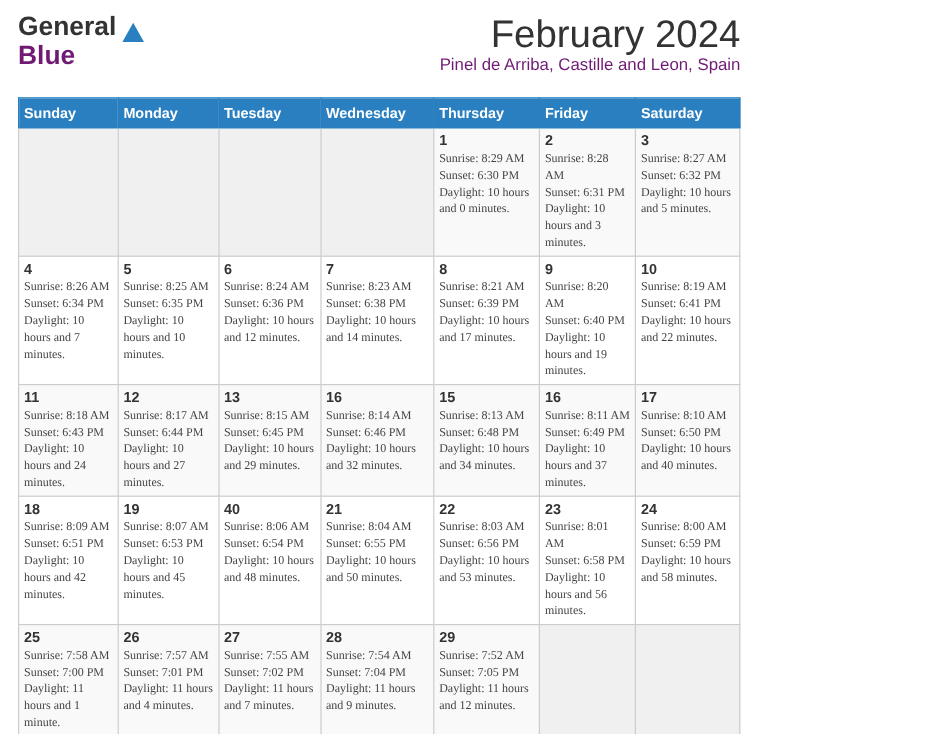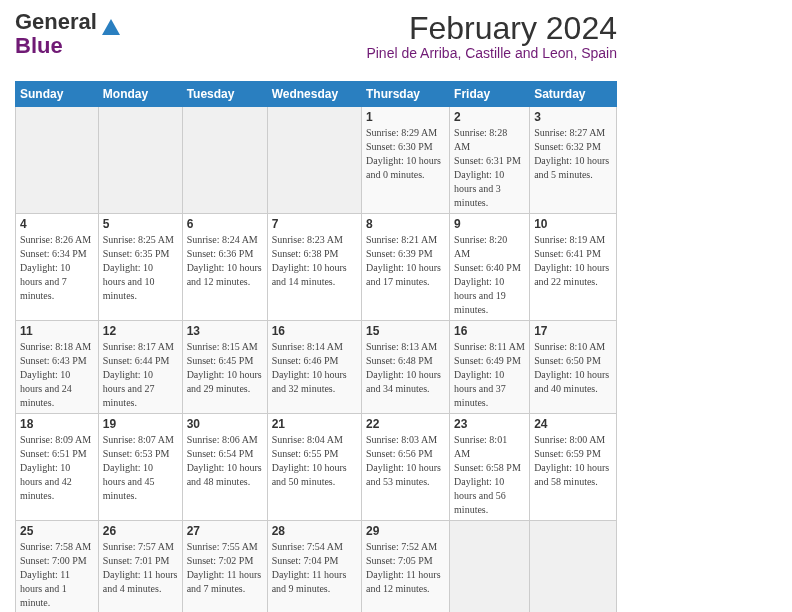--- a/index.html
+++ b/index.html
@@ -195,21 +195,21 @@
         <tr>
           <td>
             <span class="day-number">18</span>
             <div class="day-info">Sunrise: 8:09 AM<br>Sunset: 6:51 PM<br>Daylight: 10 hours and 42 minutes.</div>
           </td>
           <td>
             <span class="day-number">19</span>
             <div class="day-info">Sunrise: 8:07 AM<br>Sunset: 6:53 PM<br>Daylight: 10 hours and 45 minutes.</div>
           </td>
           <td>
-            <span class="day-number">30</span>
+            <span class="day-number">40</span>
             <div class="day-info">Sunrise: 8:06 AM<br>Sunset: 6:54 PM<br>Daylight: 10 hours and 48 minutes.</div>
           </td>
           <td>
             <span class="day-number">21</span>
             <div class="day-info">Sunrise: 8:04 AM<br>Sunset: 6:55 PM<br>Daylight: 10 hours and 50 minutes.</div>
           </td>
           <td>
             <span class="day-number">22</span>
             <div class="day-info">Sunrise: 8:03 AM<br>Sunset: 6:56 PM<br>Daylight: 10 hours and 53 minutes.</div>
           </td>

